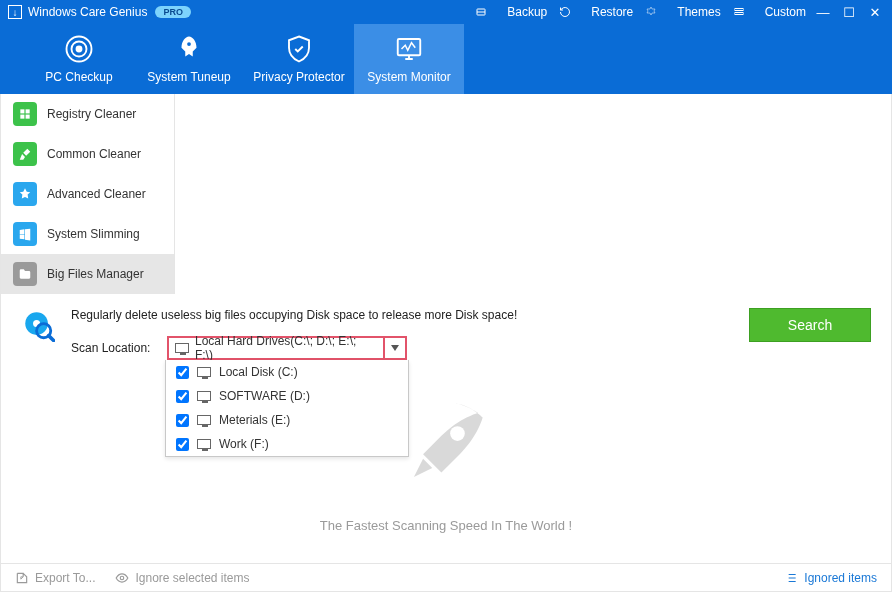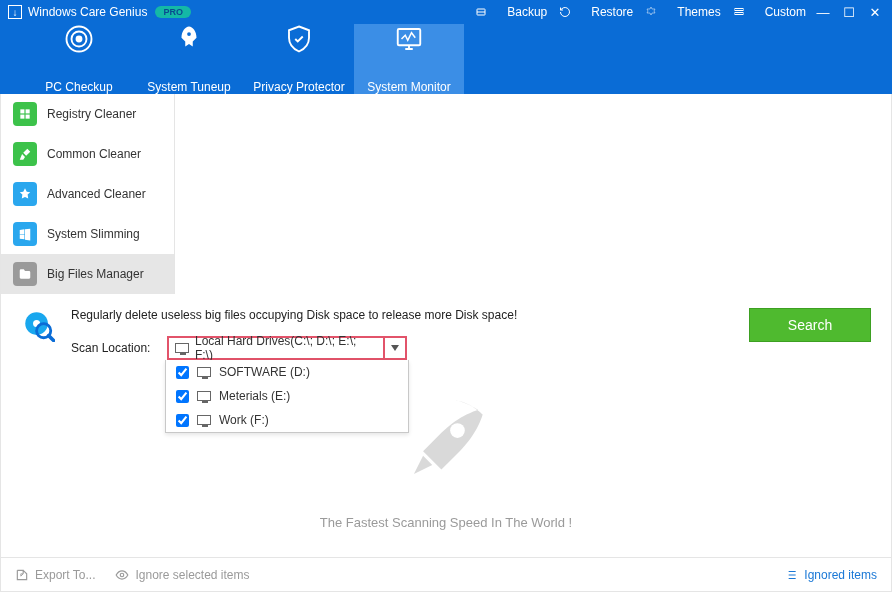--- a/index.html
+++ b/index.html
@@ -1,27 +1,27 @@
 <!DOCTYPE html>
 <html><head>
 <meta charset="utf-8">
 <style>
 * { margin: 0; padding: 0; box-sizing: border-box; font-family: "Segoe UI", Tahoma, sans-serif; }
 body { background: #fff; width: 892px; height: 592px; overflow: hidden; }
 
 .titlebar { height: 24px; background: #0a6cd6; color: #fff; display: flex; align-items: center; padding: 0 8px; font-size: 12px; }
 .titlebar .logo-icon { width: 14px; height: 14px; border: 1px solid #fff; display: inline-flex; align-items: center; justify-content: center; margin-right: 6px; font-size: 10px; }
 .titlebar .title { flex: 0 0 auto; }
-.titlebar .pro { background: #14b8a6; color: #0a4a90; font-size: 9px; font-weight: bold; padding: 1px 8px; border-radius: 7px; margin-left: 8px; }
+.titlebar .pro { background: #7dd3fc; color: #0a4a90; font-size: 9px; font-weight: bold; padding: 1px 8px; border-radius: 7px; margin-left: 8px; }
 .titlebar .spacer { flex: 1; }
 .titlebar .tlink { display: inline-flex; align-items: center; gap: 20px; margin-left: 12px; cursor: pointer; font-size: 12px; }
 .titlebar .wbtn { width: 18px; text-align: center; margin-left: 8px; cursor: pointer; font-size: 13px; }
 
 .navbar { height: 70px; background: #0a6cd6; display: flex; align-items: stretch; padding-left: 24px; }
-.navitem { width: 110px; display: flex; flex-direction: column; align-items: center; justify-content: space-between; color: #fff; font-size: 12px; gap: 6px; cursor: pointer; }
+.navitem { width: 110px; display: flex; flex-direction: column; align-items: center; justify-content: center; color: #fff; font-size: 12px; gap: 6px; cursor: pointer; }
 .navitem.active { background: #3b8ee6; }
 .navicon { width: 30px; height: 30px; display: flex; align-items: center; justify-content: center; }
 
 .body { display: flex; height: calc(592px - 24px - 70px); border: 1px solid #e5e5e5; border-top: none; flex-direction: column; }
 .sidebar { width: 174px; background: #fff; border-right: 1px solid #e5e5e5; }
 .side-item { height: 40px; display: flex; align-items: center; gap: 10px; padding: 0 12px; font-size: 12px; color: #333; cursor: pointer; }
 .side-item.active { background: #e6e6e6; }
 .side-icon { width: 24px; height: 24px; border-radius: 4px; display: flex; align-items: center; justify-content: center; color: #fff; }
 .si-green { background: #3cc24a; }
 .si-blue  { background: #2aa7ee; }
@@ -40,21 +40,21 @@
 .dropdown .dd-btn { width: 22px; height: 100%; display: flex; align-items: center; justify-content: center; border-left: 2px solid #e2536a; cursor: pointer; }
 .dd-panel { position: absolute; top: 24px; left: -2px; width: 244px; border: 1px solid #c8c8c8; border-top: none; background: #fff; z-index: 10; box-shadow: 0 2px 4px rgba(0,0,0,0.1); }
 .dd-opt { display: flex; align-items: center; gap: 8px; padding: 5px 10px; font-size: 12px; color: #333; cursor: pointer; }
 .dd-opt input { margin: 0; }
 .searchbtn { width: 122px; height: 34px; background: #4fba2f; color: #fff; border: none; font-size: 14px; cursor: pointer; border: 1px solid #3da022; }
 
 .center { flex: 1; display: flex; flex-direction: column; align-items: center; justify-content: center; gap: 18px; }
 .rocket { color: #d9d9d9; }
 .tagline { font-size: 13px; color: #9a9a9a; }
 
-.footer { height: 34px; border-top: 1px solid #e5e5e5; display: flex; align-items: center; padding: 0 14px; font-size: 12px; color: #9a9a9a; gap: 20px; }
+.footer { height: 28px; border-top: 1px solid #e5e5e5; display: flex; align-items: center; padding: 0 14px; font-size: 12px; color: #9a9a9a; gap: 20px; }
 .footer .flink { display: inline-flex; align-items: center; gap: 6px; cursor: pointer; }
 .footer .spacer { flex: 1; }
 .footer .ignored { color: #1a78d6; cursor: pointer; display: inline-flex; align-items: center; gap: 6px; }
 
 .mon-icon { width: 14px; height: 10px; border: 1px solid #666; display: inline-block; position: relative; }
 .mon-icon::after { content: ""; position: absolute; bottom: -3px; left: 4px; width: 6px; height: 2px; background: #666; }
 svg { display: block; }
 </style>
 </head>
 <body>
@@ -208,20 +208,25 @@
               <span class="dd-btn">
                 <svg width="8" height="6" viewBox="0 0 8 6">
                     <path d="M0 0h8L4 6z" fill="#555"></path>
                   </svg>
               </span>
             </div>
             <div class="dd-panel">
               <label class="dd-opt">
                 <input type="checkbox" checked="" style="">
                 <span class="mon-icon"></span>
+                <span>Local Disk (C:)</span>
+              </label>
+              <label class="dd-opt">
+                <input type="checkbox" checked="" style="">
+                <span class="mon-icon"></span>
                 <span>SOFTWARE (D:)</span>
               </label>
               <label class="dd-opt">
                 <input type="checkbox" checked="" style="">
                 <span class="mon-icon"></span>
                 <span>Meterials (E:)</span>
               </label>
               <label class="dd-opt">
                 <input type="checkbox" checked="" style="">
                 <span class="mon-icon"></span>

